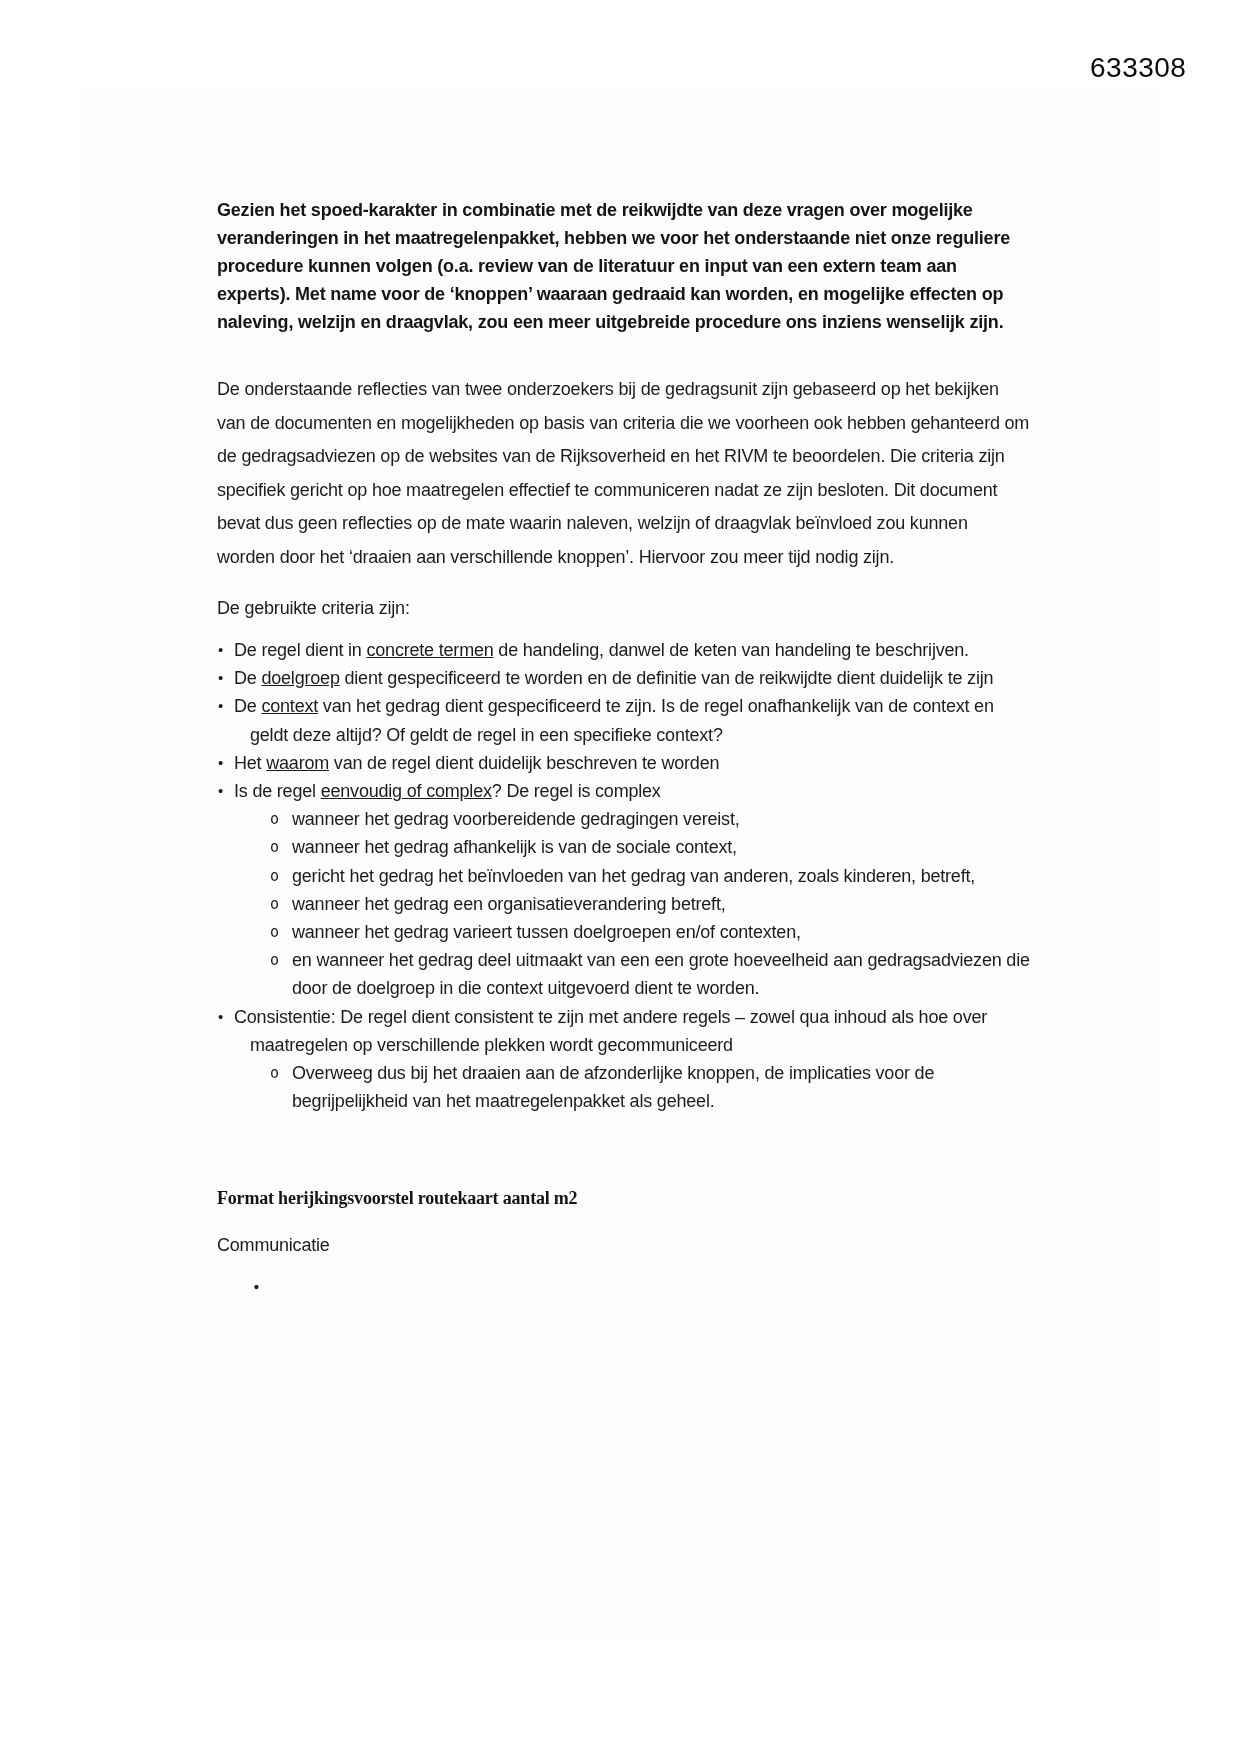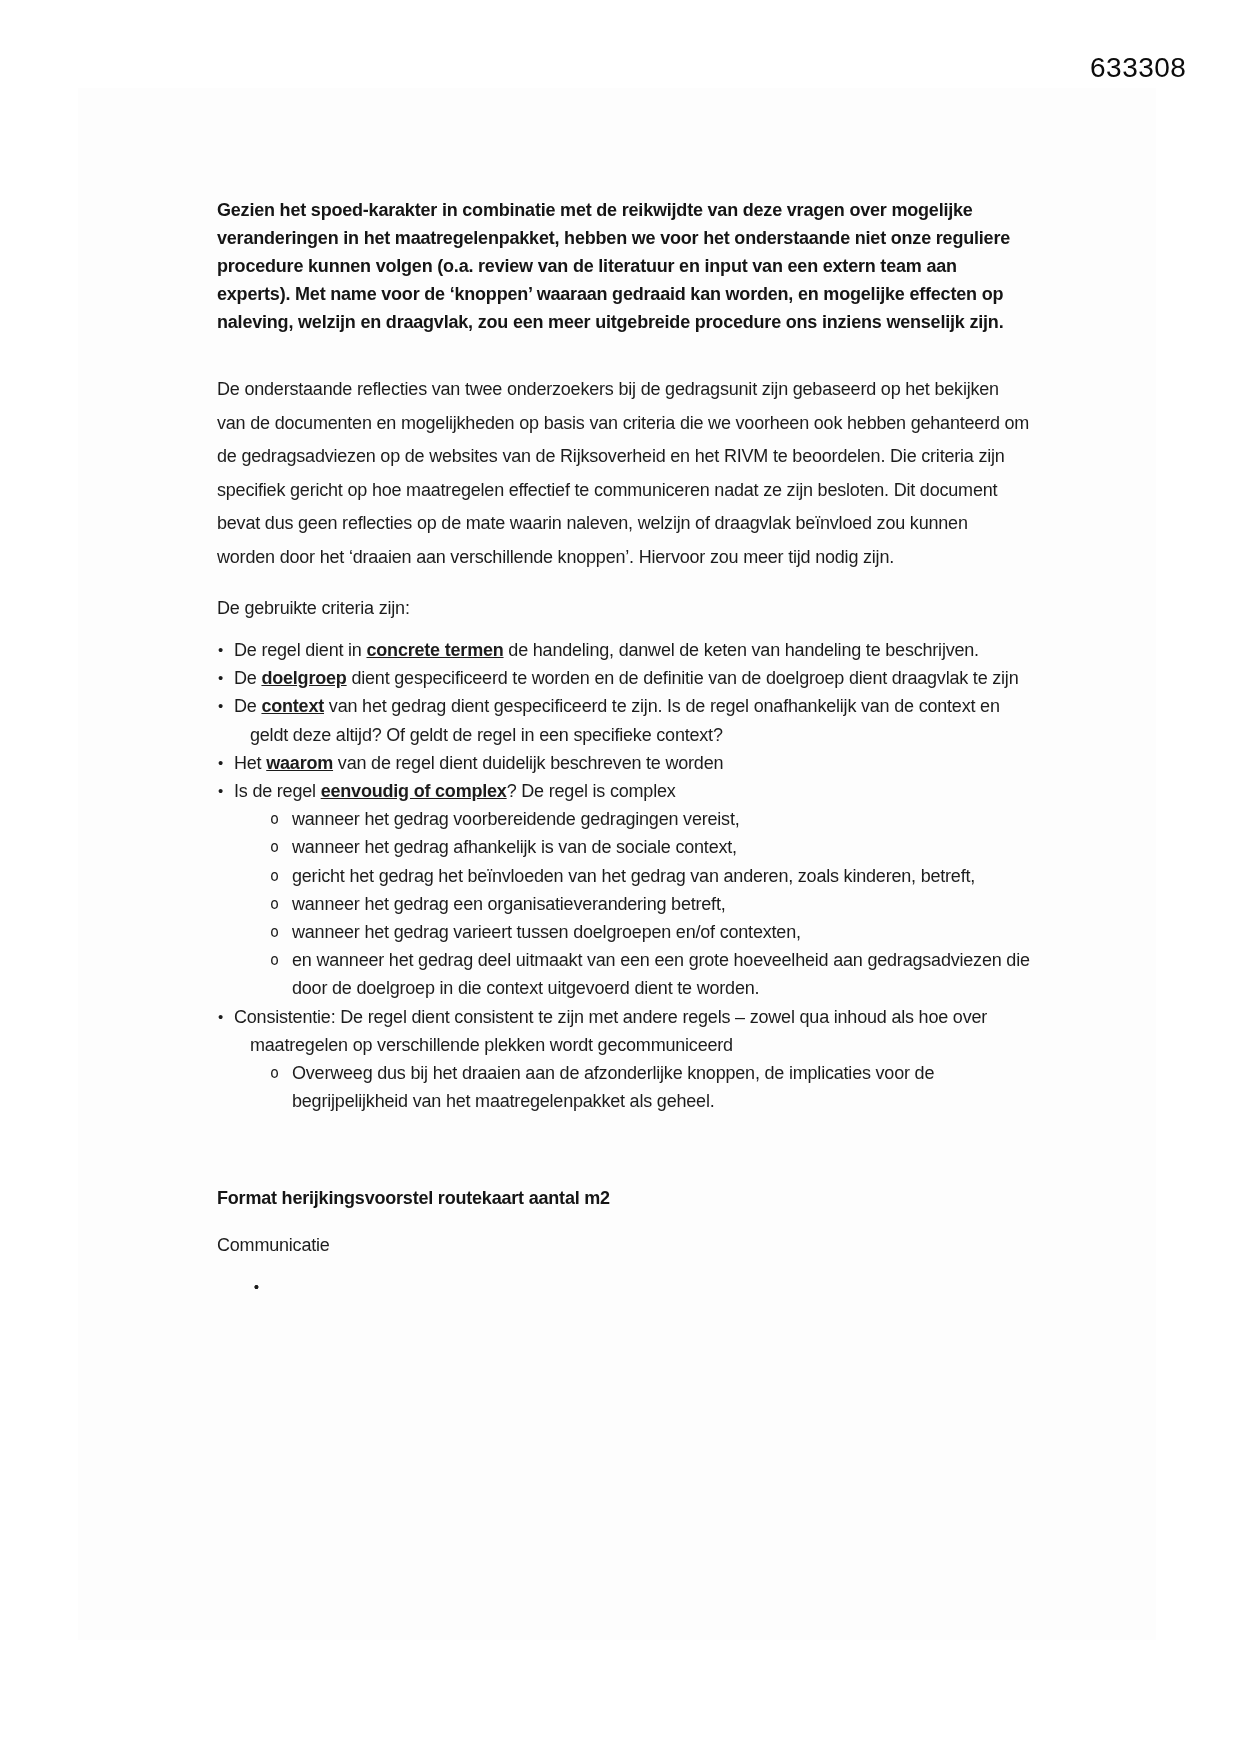--- a/index.html
+++ b/index.html
@@ -74,28 +74,29 @@
     padding-left:75px;
     text-indent:0;
   }
   .sub-item > .marker{
     position:absolute;
     left:53px; top:0;
     font-family:"DejaVu Sans Mono", monospace;
     font-size:15px;
   }
   .term{
-    font-weight:700;
+    font-weight:400;
     text-decoration:underline;
   }
   .section-heading{
     margin-top:69px !important;
     font-weight:700;
     line-height:28px;
     color:#151515;
+    font-family:Liberation Serif, serif;
   }
   .subheading{
     margin-top:19px !important;
     line-height:28px;
   }
   ul.comm{
     margin-top:11px;
     line-height:33.5px;
   }
   .comm-item{
@@ -122,21 +123,21 @@
 
     <p class="reflections">De onderstaande reflecties van twee onderzoekers bij de gedragsunit zijn gebaseerd op het bekijken van de documenten en mogelijkheden op basis van criteria die we voorheen ook hebben gehanteerd om de gedragsadviezen op de websites van de Rijksoverheid en het RIVM te beoordelen. Die criteria zijn specifiek gericht op hoe maatregelen effectief te communiceren nadat ze zijn besloten. Dit document bevat dus geen reflecties op de mate waarin naleven, welzijn of draagvlak beïnvloed zou kunnen worden door het ‘draaien aan verschillende knoppen’. Hiervoor zou meer tijd nodig zijn.</p>
 
     <p class="criteria-intro">De gebruikte criteria zijn:</p>
 
     <ul class="criteria">
       <li class="crit-item">
         <span class="marker">•</span><span>De regel dient in </span><span class="term">concrete termen</span><span> de handeling, danwel de keten van handeling te beschrijven.</span>
       </li>
       <li class="crit-item">
-        <span class="marker">•</span><span>De </span><span class="term">doelgroep</span><span> dient gespecificeerd te worden en de definitie van de doelgroep dient draagvlak te zijn</span>
+        <span class="marker">•</span><span>De </span><span class="term">doelgroep</span><span> dient gespecificeerd te worden en de definitie van de reikwijdte dient duidelijk te zijn</span>
       </li>
       <li class="crit-item">
         <span class="marker">•</span><span>De </span><span class="term">context</span><span> van het gedrag dient gespecificeerd te zijn. Is de regel onafhankelijk van de context en geldt deze altijd? Of geldt de regel in een specifieke context?</span>
       </li>
       <li class="crit-item">
         <span class="marker">•</span><span>Het </span><span class="term">waarom</span><span> van de regel dient duidelijk beschreven te worden</span>
       </li>
       <li class="crit-item">
         <span class="marker">•</span><span>Is de regel </span><span class="term">eenvoudig of complex</span><span>? De regel is complex</span>
       </li>

